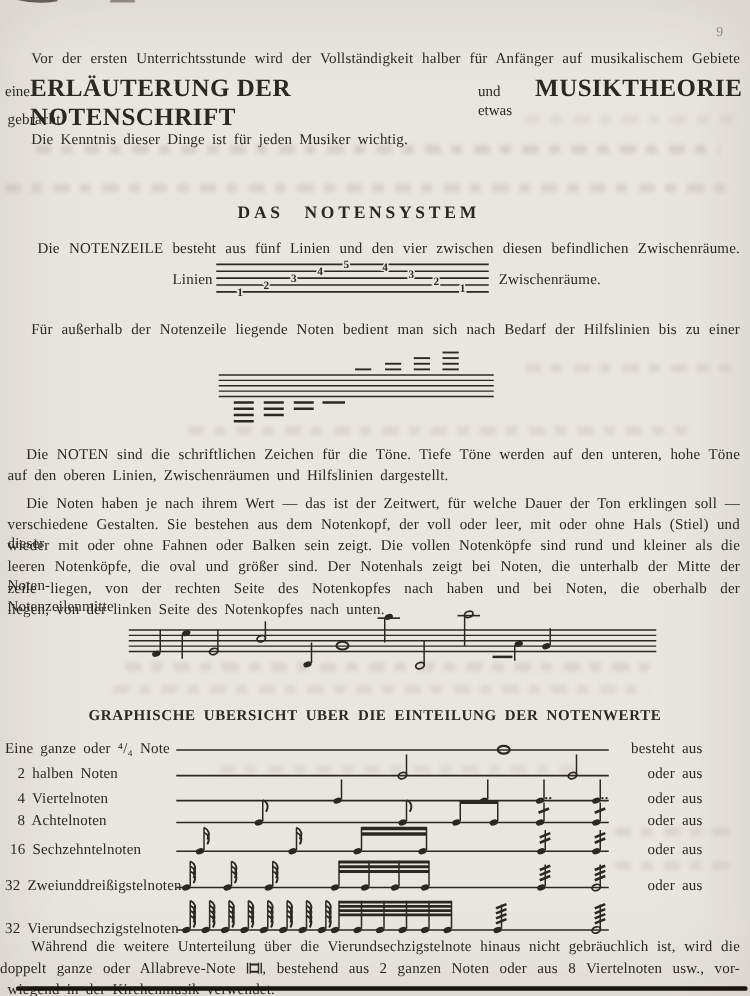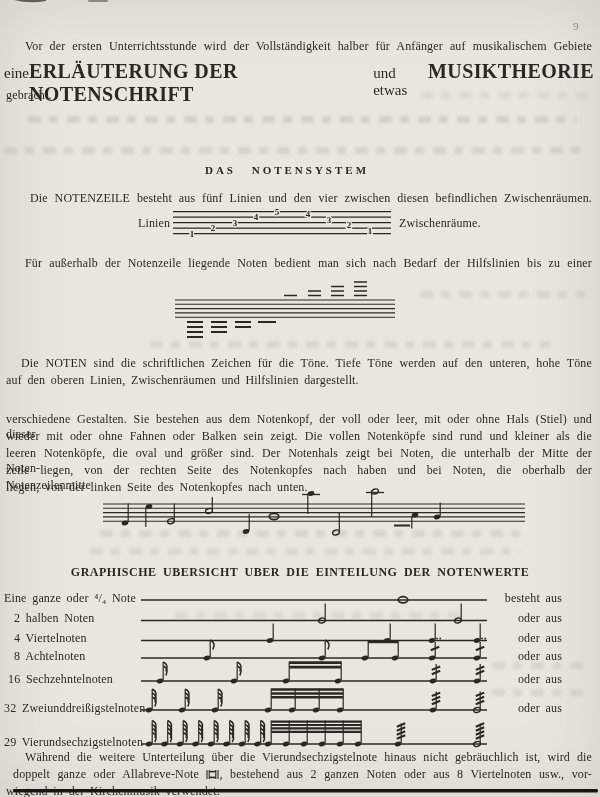--- a/index.html
+++ b/index.html
@@ -5,21 +5,21 @@
   :root{ --ink:#2b2824; --paper:#e9e6e0; --bleed:#b9b2a3; }
   html,body{margin:0;padding:0;background:#cfccc5;}
   #page{position:relative;width:600px;height:797px;background:var(--paper);overflow:hidden;
         box-shadow:inset 0 0 70px rgba(115,105,88,.18);
         font-family:"Liberation Serif","DejaVu Serif",serif;color:var(--ink);}
   .t{position:absolute;font:12px/15px "Liberation Serif","DejaVu Serif",serif;color:var(--ink);
      letter-spacing:.15px;word-spacing:2.5px;white-space:nowrap;}
   .j{white-space:normal;text-align:justify;text-align-last:justify;right:8px;}
   .headline{position:absolute;display:flex;justify-content:space-between;align-items:baseline;}
   .big{font-size:20px;font-weight:bold;letter-spacing:.4px;}
-  .small{font-size:15px;}
+  .small{font-size:12px;}
   .h-center{font-weight:bold;text-align:center;white-space:nowrap;}
   .pagenum{position:absolute;font-size:11px;color:#8e8b83;}
   .bleed{position:absolute;height:7px;border-radius:3px;filter:blur(1.6px);
          background:repeating-linear-gradient(90deg,var(--bleed) 0 13px,transparent 13px 21px,var(--bleed) 21px 30px,transparent 30px 39px);}
   .overlay{position:absolute;left:0;top:0;}
   .ink-f{fill:var(--ink);stroke:none;}
   .ink-s{stroke:var(--ink);fill:none;}
   .stxt{font:bold 9px "Liberation Serif","DejaVu Serif",serif;fill:var(--ink);
         text-anchor:middle;paint-order:stroke;stroke:var(--paper);stroke-width:2.5px;}
   .breve{display:inline-block;width:13px;height:9px;vertical-align:-1px;}
@@ -44,55 +44,57 @@
   <div class="pagenum" style="left:573px;top:20px">9</div>
 
   <div class="t j" style="left:25px;top:39px">Vor der ersten Unterrichtsstunde wird der Vollständigkeit halber für Anfänger auf musikalischem Gebiete</div>
   <div class="headline" style="left:4px;right:6px;top:60px">
     <span class="small">eine</span>
     <span class="big">ERLÄUTERUNG DER NOTENSCHRIFT</span>
     <span class="small">und etwas</span>
     <span class="big">MUSIKTHEORIE</span>
   </div>
   <div class="t" style="left:6px;top:88px">gebracht.</div>
-
-  <div class="t h-center" style="left:0;right:26px;top:163px;font-size:11px;letter-spacing:3px;word-spacing:10px">DAS NOTENSYSTEM</div>
-  <div class="t j" style="left:30px;top:191px">Die NOTENZEILE besteht aus fünf Linien und den vier zwischen diesen befindlichen Zwischenräumen.</div>
+  <div class="t" style="left:25px;top:104px">Die Kenntnis dieser Dinge ist für jeden Musiker wichtig.</div>
+
+  <div class="t h-center" style="left:0;right:26px;top:163px;font-size:14px;letter-spacing:3px;word-spacing:10px">DAS NOTENSYSTEM</div>
+  <div class="t j" style="left:30px;top:191px">Die NOTENZEILE besteht aus fünf Linien und den vier zwischen diesen befindlichen Zwischenräume.</div>
   <div class="t" style="left:138px;top:216px">Linien</div>
   <div class="t" style="left:399px;top:216px">Zwischenräume.</div>
 
   <div class="t j" style="left:25px;top:256px">Für außerhalb der Notenzeile liegende Noten bedient man sich nach Bedarf der Hilfslinien bis zu einer</div>
 
   <div class="t j" style="left:21px;top:356px">Die NOTEN sind die schriftlichen Zeichen für die Töne. Tiefe Töne werden auf den unteren, hohe Töne</div>
   <div class="t" style="left:6px;top:373px">auf den oberen Linien, Zwischenräumen und Hilfslinien dargestellt.</div>
+  <div class="t j" style="left:21px;top:395px">Die Noten haben je nach ihrem Wert — das ist der Zeitwert, für welche Dauer der Ton erklingen soll —</div>
   <div class="t j" style="left:6px;top:412px">verschiedene Gestalten. Sie bestehen aus dem Notenkopf, der voll oder leer, mit oder ohne Hals (Stiel) und dieser</div>
   <div class="t j" style="left:6px;top:429px">wieder mit oder ohne Fahnen oder Balken sein zeigt. Die vollen Notenköpfe sind rund und kleiner als die</div>
   <div class="t j" style="left:6px;top:446px">leeren Notenköpfe, die oval und größer sind. Der Notenhals zeigt bei Noten, die unterhalb der Mitte der Noten-</div>
   <div class="t j" style="left:6px;top:463px">zeile liegen, von der rechten Seite des Notenkopfes nach haben und bei Noten, die oberhalb der Notenzeilenmitte</div>
   <div class="t" style="left:6px;top:480px">liegen, von der linken Seite des Notenkopfes nach unten.</div>
 
   <div class="t h-center" style="left:0;right:0;top:565px;font-size:12px;letter-spacing:.5px;word-spacing:3px">GRAPHISCHE UBERSICHT UBER DIE EINTEILUNG DER NOTENWERTE</div>
 
   <div class="t" style="left:4px;top:591px">Eine ganze oder ⁴/₄ Note</div>
   <div class="t" style="left:14px;top:611px">2 halben Noten</div>
   <div class="t" style="left:14px;top:631px">4 Viertelnoten</div>
   <div class="t" style="left:14px;top:649px">8 Achtelnoten</div>
   <div class="t" style="left:8px;top:672px">16 Sechzehntelnoten</div>
   <div class="t" style="left:4px;top:701px">32 Zweiunddreißigstelnoten</div>
-  <div class="t" style="left:4px;top:735px">29 Vierundsechzigstelnoten</div>
+  <div class="t" style="left:4px;top:735px">32 Vierundsechzigstelnoten</div>
 
   <div class="t rlabel" style="left:480px;top:591px">besteht aus</div>
   <div class="t rlabel" style="left:480px;top:611px">oder aus</div>
   <div class="t rlabel" style="left:480px;top:631px">oder aus</div>
   <div class="t rlabel" style="left:480px;top:649px">oder aus</div>
   <div class="t rlabel" style="left:480px;top:672px">oder aus</div>
   <div class="t rlabel" style="left:480px;top:701px">oder aus</div>
 
   <div class="t j" style="left:25px;top:750px">Während die weitere Unterteilung über die Vierundsechzigstelnote hinaus nicht gebräuchlich ist, wird die</div>
-  <div class="t j" style="left:13px;top:767px">
+  <div class="t j" style="left:0;top:767px">
     <span>doppelt ganze oder Allabreve-Note</span>
     <span class="breve"><svg width="13" height="9" viewBox="0 0 13 9">
       <line x1="1" y1="0" x2="1" y2="9" class="ink-s" stroke-width="1.1"></line>
       <line x1="3.2" y1="0" x2="3.2" y2="9" class="ink-s" stroke-width="1.1"></line>
       <line x1="9.8" y1="0" x2="9.8" y2="9" class="ink-s" stroke-width="1.1"></line>
       <line x1="12" y1="0" x2="12" y2="9" class="ink-s" stroke-width="1.1"></line>
       <line x1="3.2" y1="1.6" x2="9.8" y2="1.6" class="ink-s" stroke-width="1.6"></line>
       <line x1="3.2" y1="7.4" x2="9.8" y2="7.4" class="ink-s" stroke-width="1.6"></line>
     </svg></span><span>, bestehend aus 2 ganzen Noten oder aus 8 Viertelnoten usw., vor-</span>
   </div>

